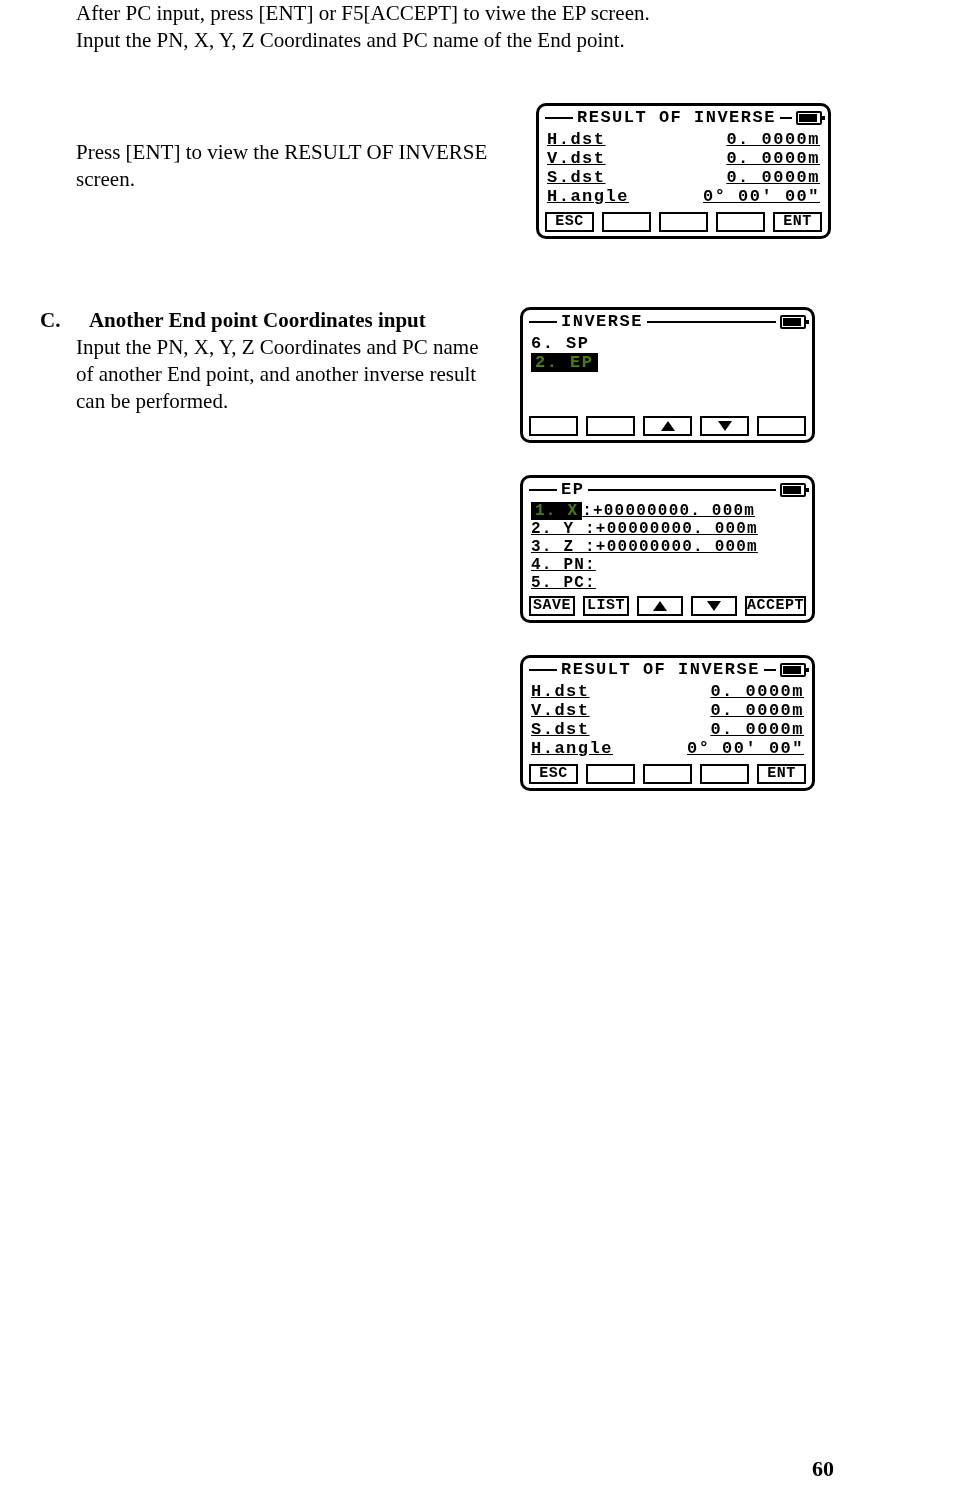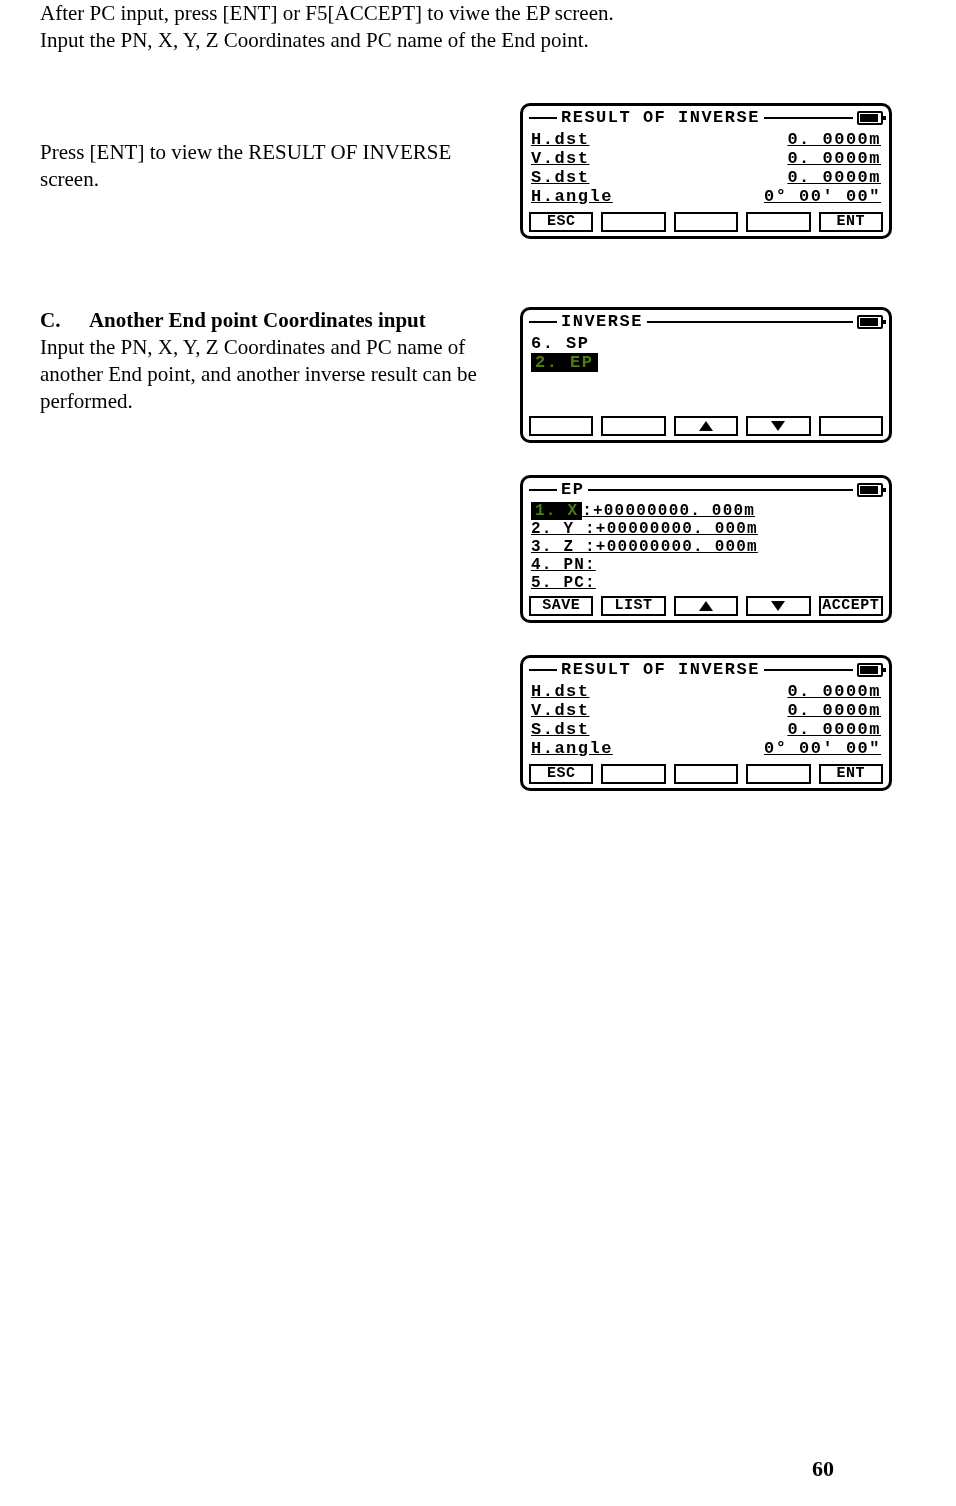--- a/index.html
+++ b/index.html
@@ -6,30 +6,30 @@
     body {
       width: 956px;
       height: 1506px;
       font-family: "Times New Roman", serif;
       font-size: 21px;
       padding: 0 40px 0 40px;
       position: relative;
       background: #fff;
     }
     .body-text { line-height: 1.3; }
-    .indent { }
+    .indent { margin-left: 36px; }
     .row { display: flex; align-items: flex-start; gap: 20px; margin-top: 28px; }
     .col-left { flex: 1; max-width: 460px; }
     .col-right { width: 380px; }
     .section-label { font-weight: bold; display: inline; }
     .section-title { font-weight: bold; display: inline; }
     .lcd {
       border: 3px solid #000;
       border-radius: 10px;
-      width: 372px;
+      width: 295px;
       background: #fff;
       font-family: "Courier New", monospace;
       font-weight: bold;
       font-size: 17px;
       letter-spacing: 1.5px;
       padding: 2px 6px 4px 6px;
       margin-bottom: 32px;
       position: relative;
     }
     .lcd-title-row { display: flex; align-items: center; gap: 4px; height: 20px; margin-bottom: 2px;}

